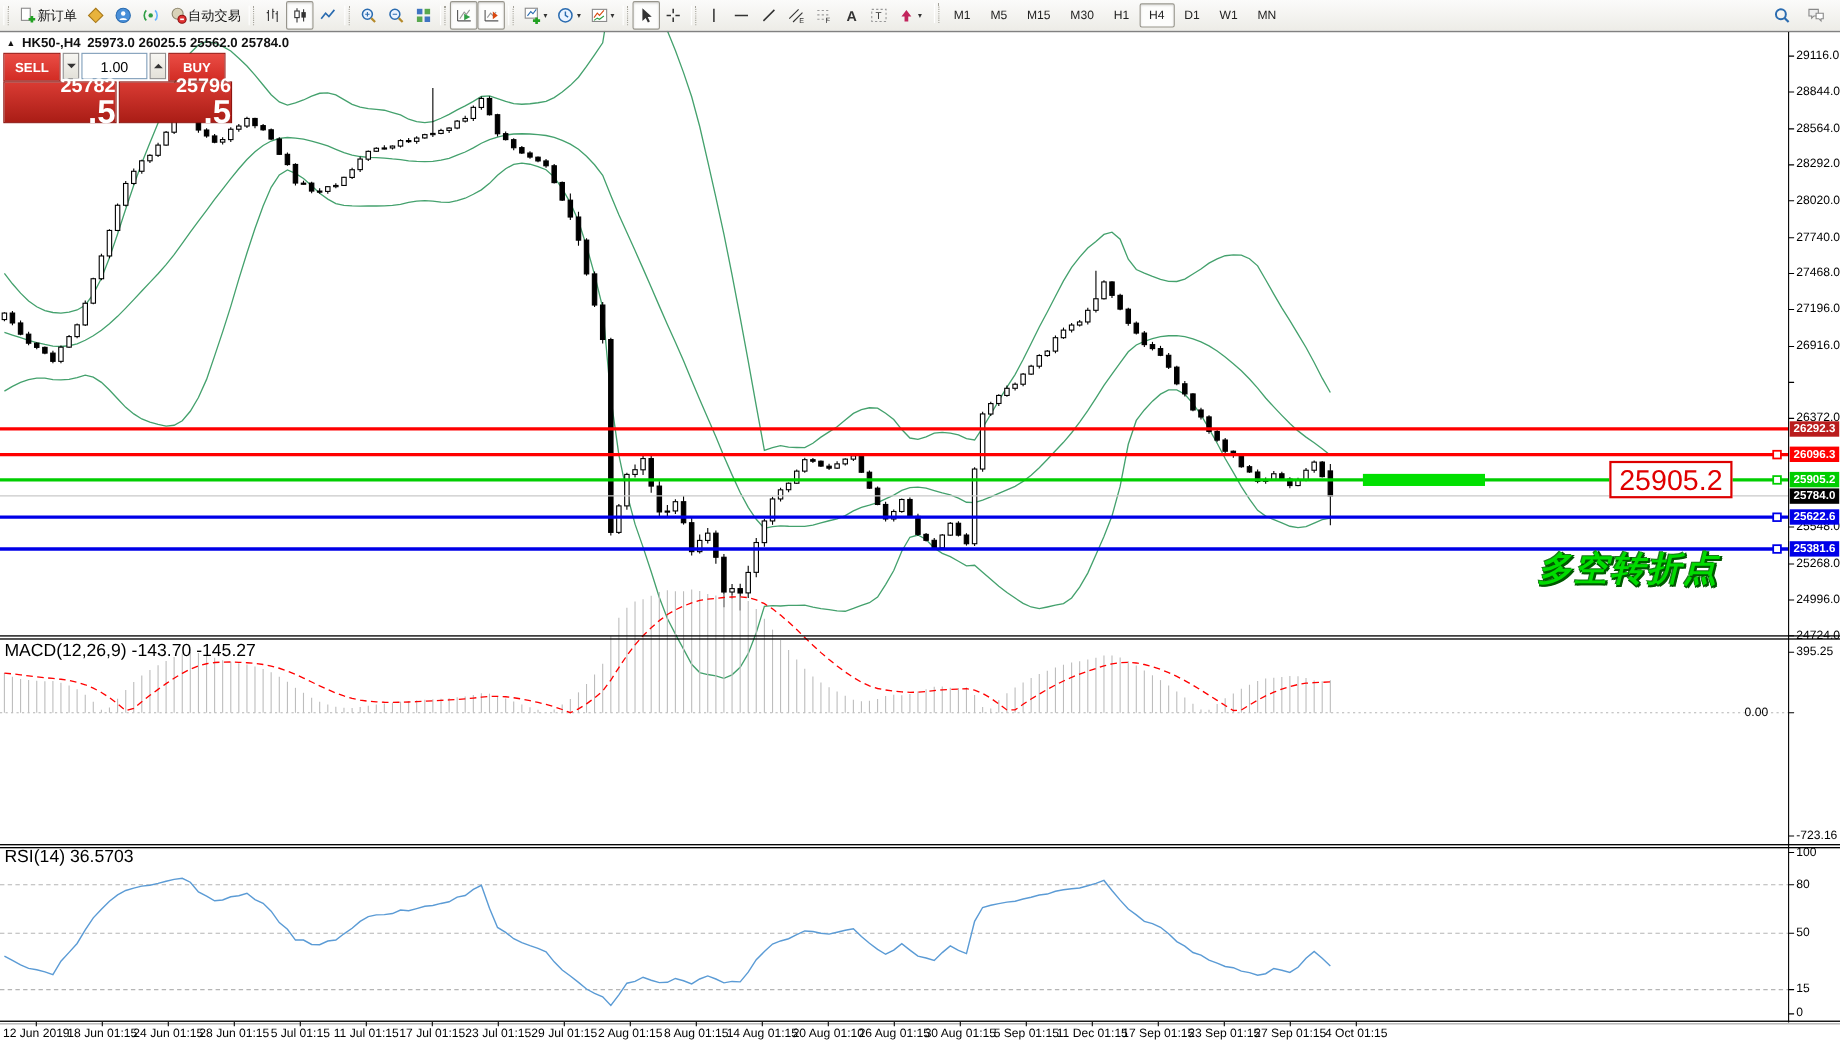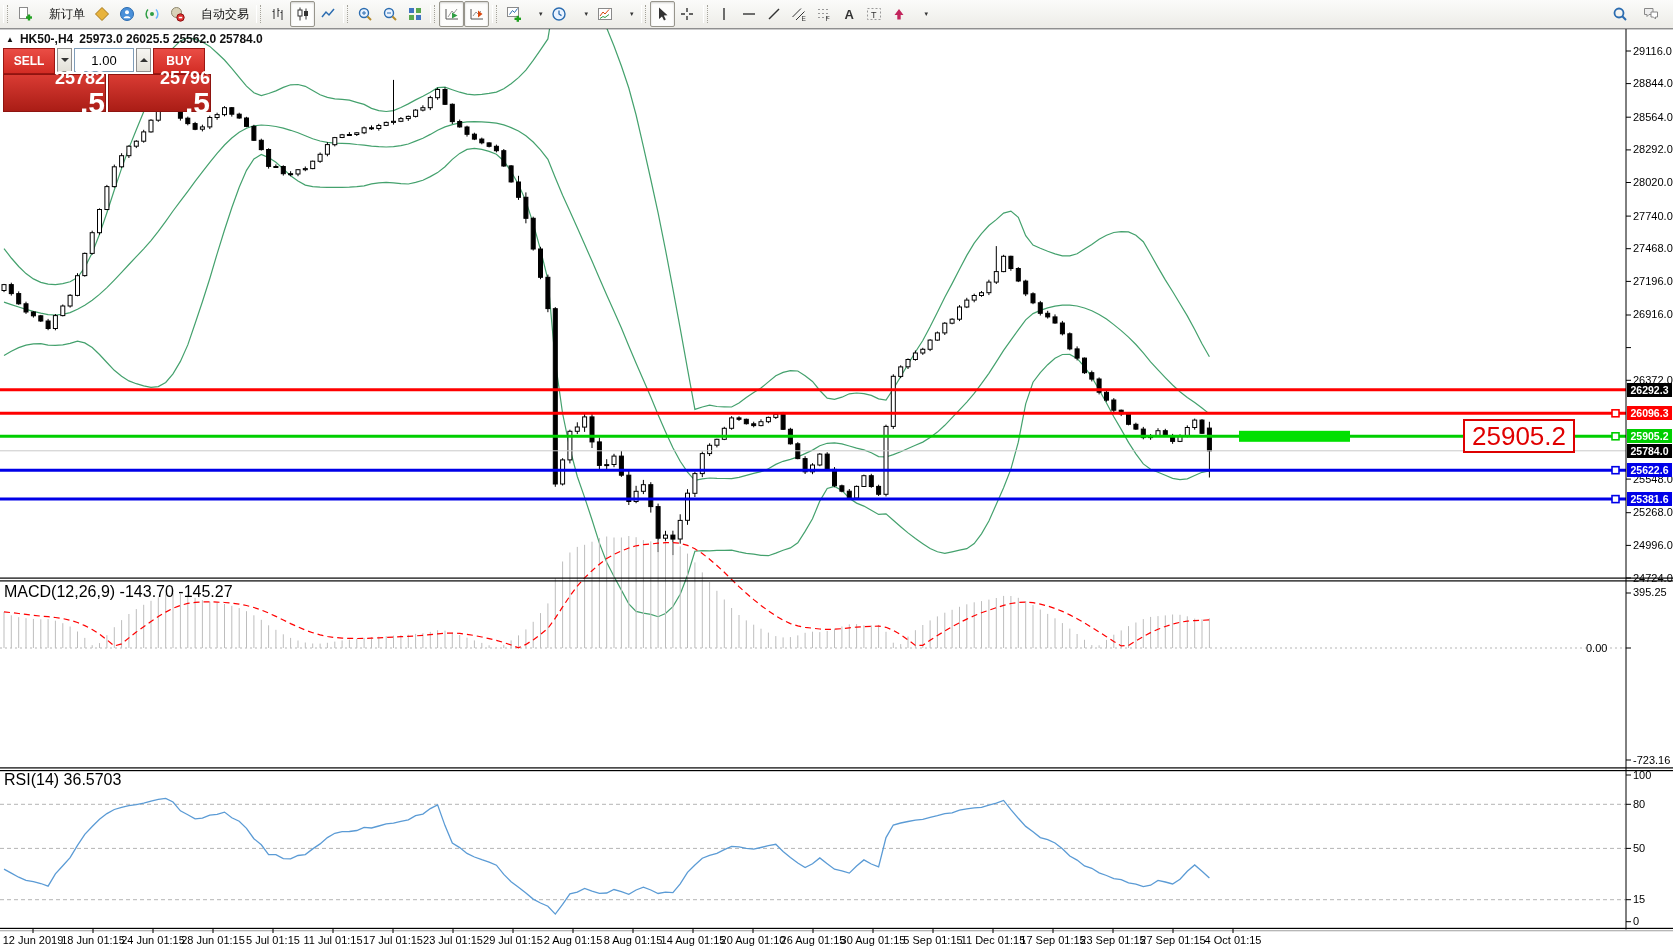--- a/index.html
+++ b/index.html
@@ -2,21 +2,21 @@
 <html><head>
 <meta charset="utf-8">
 <style>
   html,body{margin:0;padding:0;background:#e8e8e8;font-family:"Liberation Sans",sans-serif;}
   #app{position:relative;width:1673px;height:951px;background:#fff;overflow:hidden;}
   
   #toolbar{position:absolute;left:0;top:0;width:1673px;height:28px;display:flex;align-items:center;
            background:linear-gradient(#fbfbfa,#edece7);border-bottom:1px solid #8f8f8f;z-index:30;}
   #toolbar-groups{display:flex;align-items:center;height:100%;}
   .grip{width:3px;height:18px;margin:0 4px 0 3px;border-left:1px solid #fff;border-right:1px dotted #a5a39a;}
-  .tbtn{display:flex;align-items:center;gap:16px;padding:1px 3px;height:22px;border:1px solid transparent;
+  .tbtn{display:flex;align-items:center;gap:1px;padding:1px 3px;height:22px;border:1px solid transparent;
         border-radius:2px;cursor:default;justify-content:center;}
   .tbtn.pressed{border-color:#97958c;background:#fdfdfc;box-shadow:inset 0 1px 2px rgba(0,0,0,.18);}
   .ticn{display:flex;align-items:center;justify-content:center;width:17px;height:17px;}
   .tlbl{font-size:12px;color:#111;white-space:nowrap;}
   .dd{font-size:7px;color:#333;margin-left:1px;}
   #timeframes{display:flex;margin-left:4px;}
   .tf{font-size:11px;color:#222;padding:4px 8px;border:1px solid transparent;border-radius:2px;}
   .tf.active{border-color:#97958c;background:#fdfdfc;box-shadow:inset 0 1px 2px rgba(0,0,0,.15);}
   #toolbar-right{margin-left:auto;display:flex;gap:6px;margin-right:10px;}
   
@@ -283,20 +283,32 @@
           </span>
         </div>
         <div class="tbtn">
           <span class="ticn">
             <svg width="16" height="16" viewBox="0 0 16 16">
               <path d="M3.5 9l4.5-6 4.5 6h-2.8v4.5H6.3V9z" fill="#c2255c"></path>
             </svg>
           </span>
           <span class="dd">▾</span>
         </div>
+      </div>
+    <div id="timeframes">
+        <div class="grip"></div>
+        <div class="tf">M1</div>
+        <div class="tf">M5</div>
+        <div class="tf">M15</div>
+        <div class="tf">M30</div>
+        <div class="tf">H1</div>
+        <div class="tf active">H4</div>
+        <div class="tf">D1</div>
+        <div class="tf">W1</div>
+        <div class="tf">MN</div>
       </div>
     <div id="toolbar-right">
         <div class="tbtn">
           <span class="ticn">
             <svg width="16" height="16" viewBox="0 0 16 16">
               <circle cx="7" cy="7" r="4.5" fill="none" stroke="#2b6cb0" stroke-width="1.8"></circle>
               <line x1="10.3" y1="10.3" x2="14" y2="14" stroke="#2b6cb0" stroke-width="2"></line>
             </svg>
           </span>
         </div>
@@ -902,21 +914,21 @@
         <div class="axlab" style="left: 1633px; top: 181.609px;">27740.0</div>
         <div class="axlab" style="left: 1633px; top: 214.247px;">27468.0</div>
         <div class="axlab" style="left: 1633px; top: 246.884px;">27196.0</div>
         <div class="axlab" style="left: 1633px; top: 280.482px;">26916.0</div>
         <div class="axlab" style="left: 1726px; top: 313.12px; font-weight: bold;">26644.0</div>
         <div class="axlab" style="left: 1633px; top: 345.758px;">26372.0</div>
         <div class="axlab" style="left: 1633px; top: 444.631px;">25548.0</div>
         <div class="axlab" style="left: 1633px; top: 478.229px;">25268.0</div>
         <div class="axlab" style="left: 1633px; top: 510.866px;">24996.0</div>
         <div class="axlab" style="left: 1633px; top: 543.504px;">24724.0</div>
-        <div class="linelab" style="left: 1627px; top: 354.821px; background: #000000;">26292.3</div>
+        <div class="linelab" style="left: 1627px; top: 354.821px; background: #b91c1c;">26292.3</div>
         <div class="linelab" style="left: 1627px; top: 378.339px; background: rgb(255, 0, 0);">26096.3</div>
         <div class="linelab" style="left: 1627px; top: 401.27px; background: rgb(0, 206, 0);">25905.2</div>
         <div class="linelab" style="left: 1627px; top: 415.813px; background: rgb(0, 0, 0);">25784.0</div>
         <div class="linelab" style="left: 1627px; top: 435.179px; background: rgb(0, 0, 232);">25622.6</div>
         <div class="linelab" style="left: 1627px; top: 464.098px; background: rgb(0, 0, 232);">25381.6</div>
         <div class="axlab" style="left: 1633px; top: 558px;">395.25</div>
         <div class="axlab" style="left: 1550px; top: 613.5px; padding-left: 36px;">0.00</div>
         <div class="axlab" style="left: 1633px; top: 725.5px;">-723.16</div>
         <div class="axlab" style="left: 1633px; top: 740.5px;">100</div>
         <div class="axlab" style="left: 1633px; top: 769.84px;">80</div>
@@ -979,14 +991,15 @@
     <div class="indlab" style="top:555px">
       <span>MACD(12,26,9)</span>
       <span>-143.70 -145.27</span>
     </div>
     <div class="indlab" style="top:743px">
       <span>RSI(14)</span>
       <span>36.5703</span>
     </div>
 
     <div id="price-callout">25905.2</div>
+    <div id="cn-note">多空转折点</div>
   </div>
 </div>
 
 </body></html>

